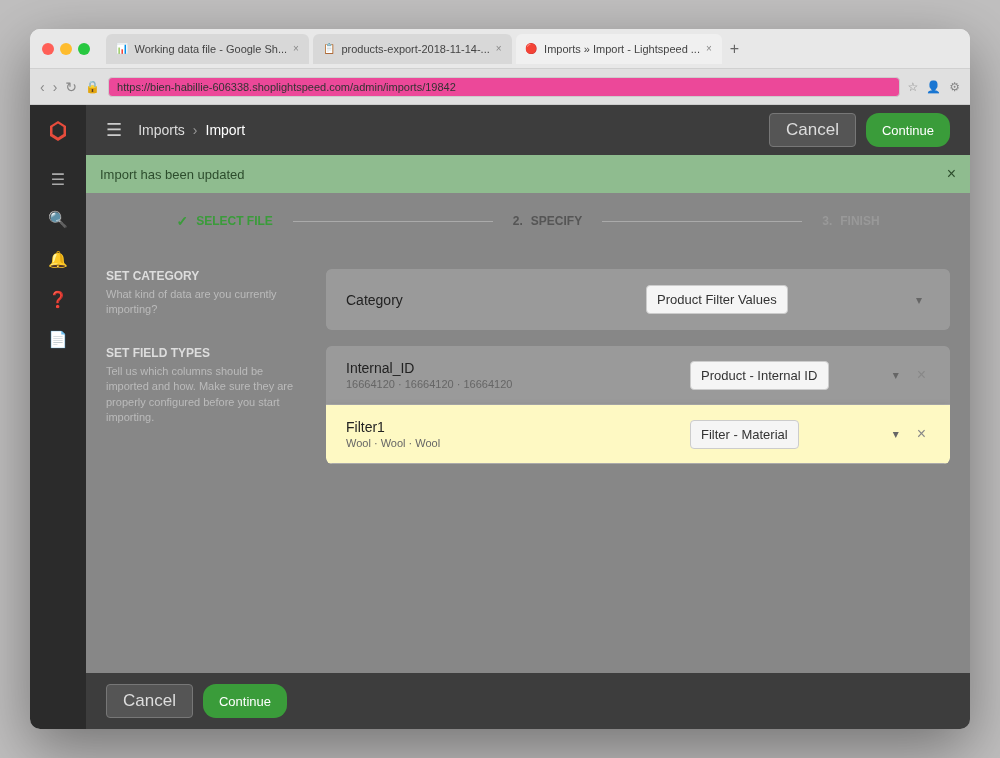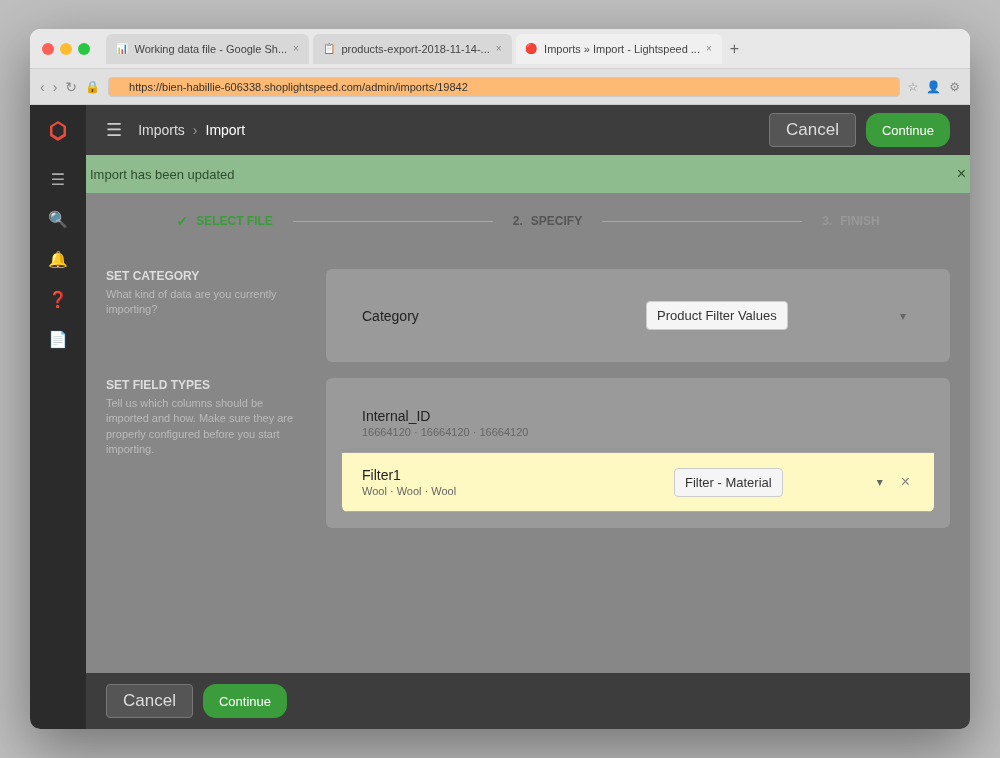--- a/index.html
+++ b/index.html
@@ -64,24 +64,24 @@
       display: flex;
       align-items: center;
       padding: 0 10px;
       gap: 8px;
       border-bottom: 1px solid #ccc;
       flex-shrink: 0;
     }
     .nav-btn { background: none; border: none; font-size: 14px; color: #888; cursor: pointer; }
     .address-input {
       flex: 1;
-      background: #fdba74;
+      background: #ec4899;
       border: 1px solid #ccc;
       border-radius: 4px;
-      padding: 3px 20px;
+      padding: 3px 8px;
       font-size: 11px;
       color: #333;
     }
     .addr-icon { font-size: 12px; color: #888; }
 
     
     .app-body {
       display: flex;
       flex: 1;
       overflow: hidden;
@@ -165,21 +165,21 @@
       padding: 6px 16px;
       border-radius: 13px;
       font-size: 13px;
       font-weight: 500;
       cursor: pointer;
     }
 
     
     .notification {
       background: #8fbc8f;
-      padding: 10px 4px;
+      padding: 10px 14px;
       display: flex;
       align-items: center;
       justify-content: space-between;
       font-size: 13px;
       color: #2d4d2d;
       flex-shrink: 0;
     }
     .notification-close { background: none; border: none; color: #2d4d2d; cursor: pointer; font-size: 16px; }
 
     
@@ -239,21 +239,21 @@
     }
     .section-desc {
       font-size: 11px;
       color: #bbb;
       line-height: 1.4;
     }
     .section-card {
       flex: 1;
       background: #9a9a9a;
       border-radius: 6px;
-      padding: 16px;
+      padding: 0;
       overflow: hidden;
     }
 
     
     .category-row {
       display: flex;
       align-items: center;
       padding: 16px 20px;
       gap: 16px;
       background: #9a9a9a;
@@ -471,20 +471,30 @@
             <div class="section-desc">Tell us which columns should be imported and how. Make sure they are properly configured before you start importing.</div>
           </div>
           <div class="section-card">
             <div class="field-rows">
 
               <div class="field-row">
                 <div class="field-info">
                   <div class="field-name">Internal_ID</div>
                   <div class="field-values">16664120 · 16664120 · 16664120</div>
                 </div>
+                <div class="field-select-wrap">
+                  <div class="select-wrapper">
+                    <select class="field-select">
+                      <option>Product - Internal ID</option>
+                      <option>Product - Name</option>
+                      <option>Product - SKU</option>
+                    </select>
+                  </div>
+                  <button class="field-remove">×</button>
+                </div>
               </div>
 
               <div class="field-row highlighted">
                 <div class="field-info">
                   <div class="field-name">Filter1</div>
                   <div class="field-values">Wool · Wool · Wool</div>
                 </div>
                 <div class="field-select-wrap">
                   <div class="select-wrapper">
                     <select class="field-select">

